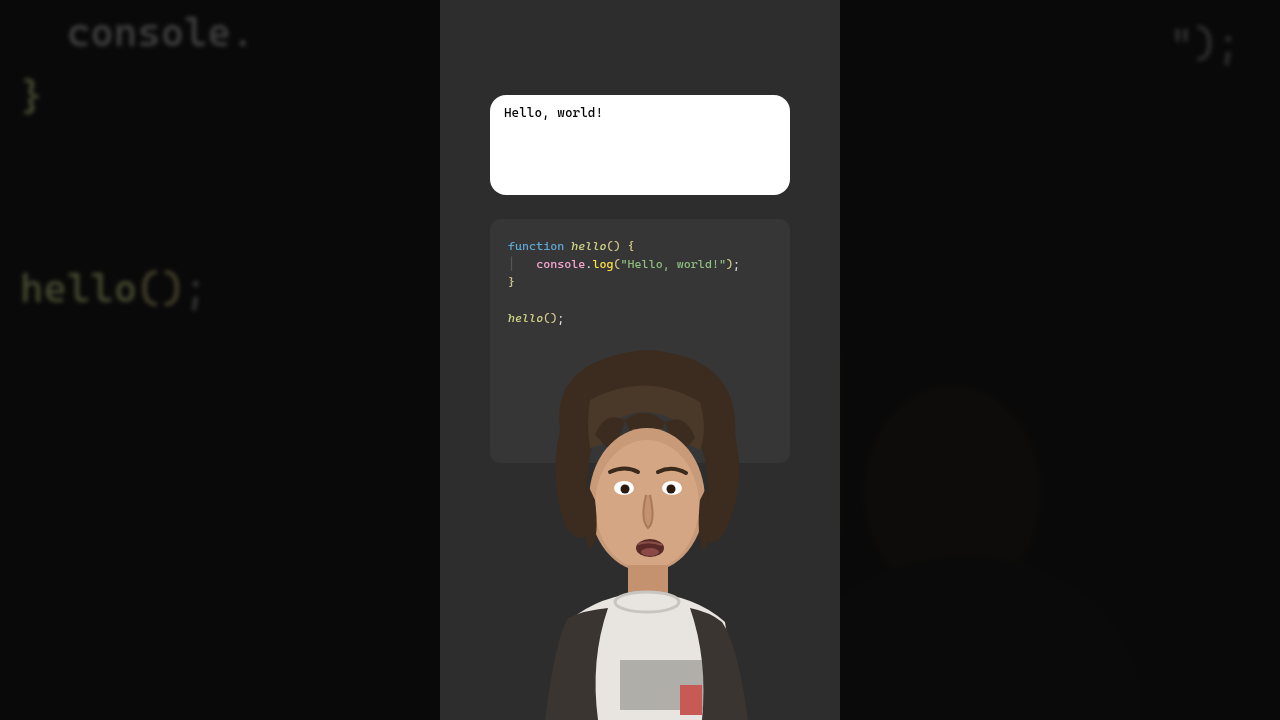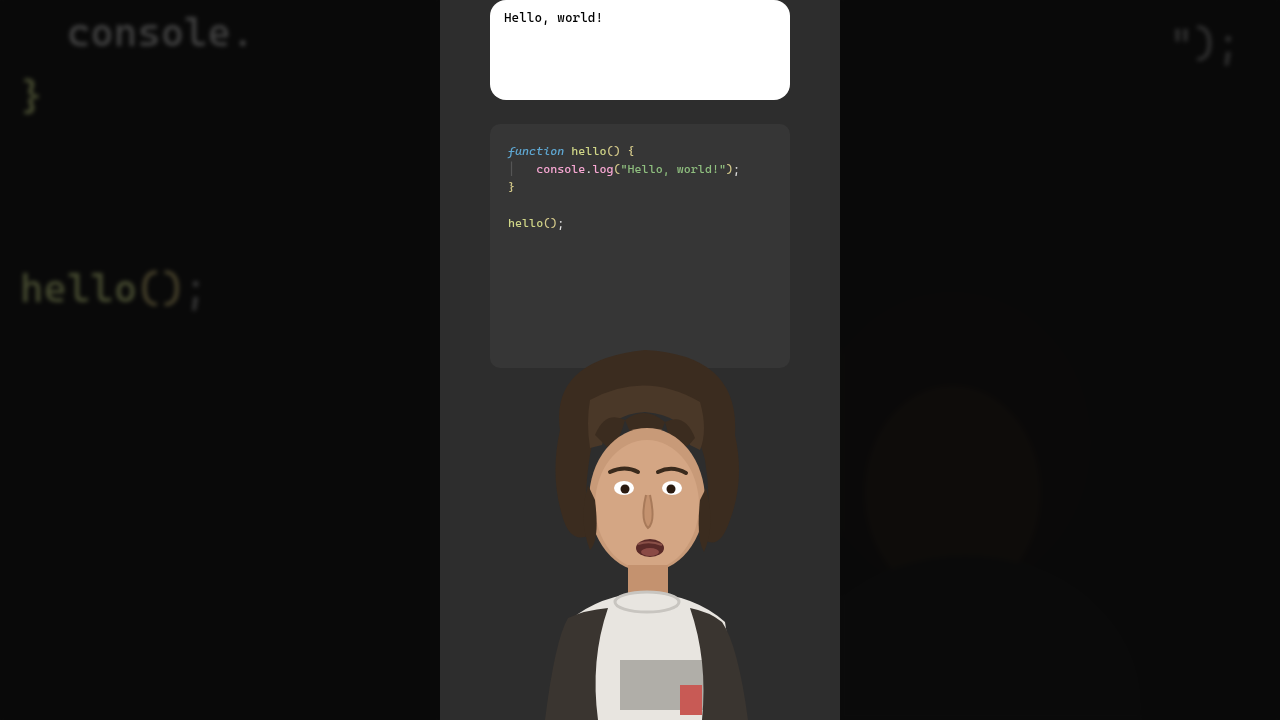--- a/index.html
+++ b/index.html
@@ -56,20 +56,21 @@
     .center-col {
       position: absolute;
       left: 440px;
       top: 0;
       width: 400px;
       height: 720px;
       background: #2d2d2d;
       display: flex;
       flex-direction: column;
       align-items: center;
+      padding-top: 95px;
     }
 
     .output-box {
       width: 300px;
       height: 100px;
       background: #fff;
       border-radius: 16px;
       padding: 10px 14px;
       font-family: inherit;
       font-size: 13px;
@@ -83,23 +84,23 @@
       background: #363636;
       border-radius: 10px;
       padding: 18px 18px;
       font-family: inherit;
       font-size: 12px;
       line-height: 1.5;
       white-space: pre;
       color: #ccc;
       position: relative;
     }
-    .syn-keyword { color: #5fa8d3; font-style: italic; }
-    .syn-fn { color: #d0d687; }
-    .syn-method { color: #f9a8d4; }
+    .syn-keyword { color: #5fa8d3; }
+    .syn-fn { color: #d0d687; font-style: italic; }
+    .syn-method { color: #fde047; }
     .syn-paren { color: #d4c98a; }
     .syn-brace { color: #d4c98a; }
     .syn-obj { color: #f9a8d4; }
     .syn-punct { color: #e0e0e0; }
     .syn-string { color: #8fbf7f; }
     .indent-guide { color: #555; }
 
     .person {
       position: absolute;
       left: 490px;

